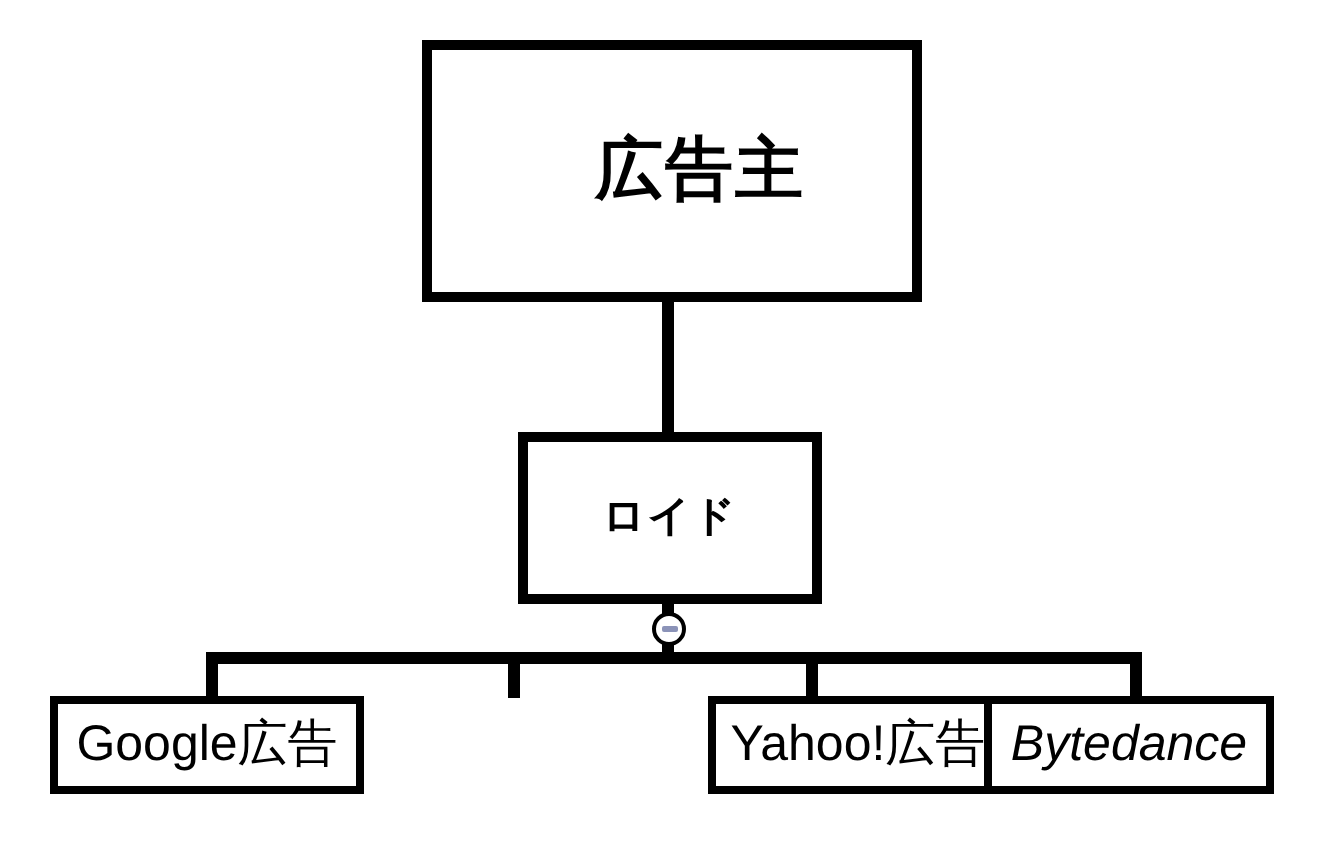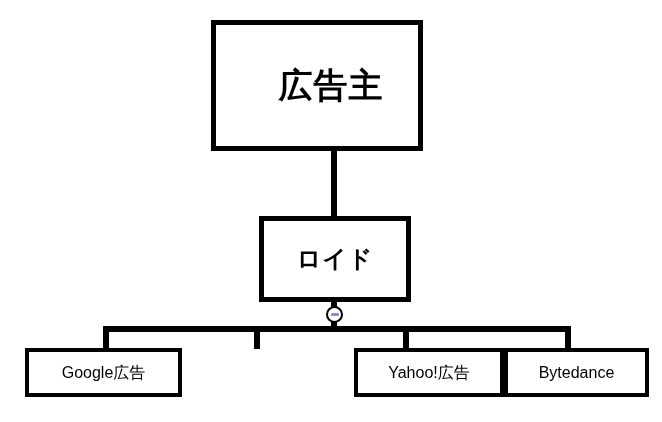--- a/index.html
+++ b/index.html
@@ -26,47 +26,47 @@
     align-items: center;
     justify-content: center;
     text-align: center;
     color: #000000;
     line-height: 1.1;
     z-index: 3;
   }
   .node.root {
     left: 211px;
     top: 20px;
-    width: 212px;
+    width: 250px;
     height: 131px;
     font-size: 34px;
     font-weight: bold;
     letter-spacing: 1px;
     padding-left: 28px;
   }
   .node.mid {
     left: 259px;
     top: 216px;
     width: 152px;
     height: 86px;
-    font-size: 24px;
+    font-size: 21px;
     font-weight: bold;
     letter-spacing: 1px;
   }
   .node.leaf {
     top: 348px;
     height: 49px;
-    font-size: 16px;
+    font-size: 25px;
     font-weight: normal;
     border-width: 4px;
   }
   .leaf-0 { left: 25px;  width: 157px; }
   .leaf-1 { left: 188px; width: 136px; }
   .leaf-2 { left: 331px; width: 150px; margin-left: 23px; }
-  .leaf-3 { left: 504px; width: 145px; }
+  .leaf-3 { left: 492px; width: 145px; font-style: italic; }
 
   .edge {
     position: absolute;
     background: #000000;
     z-index: 1;
   }
   
   .edge-root-mid {
     left: 331px;
     top: 150px;

